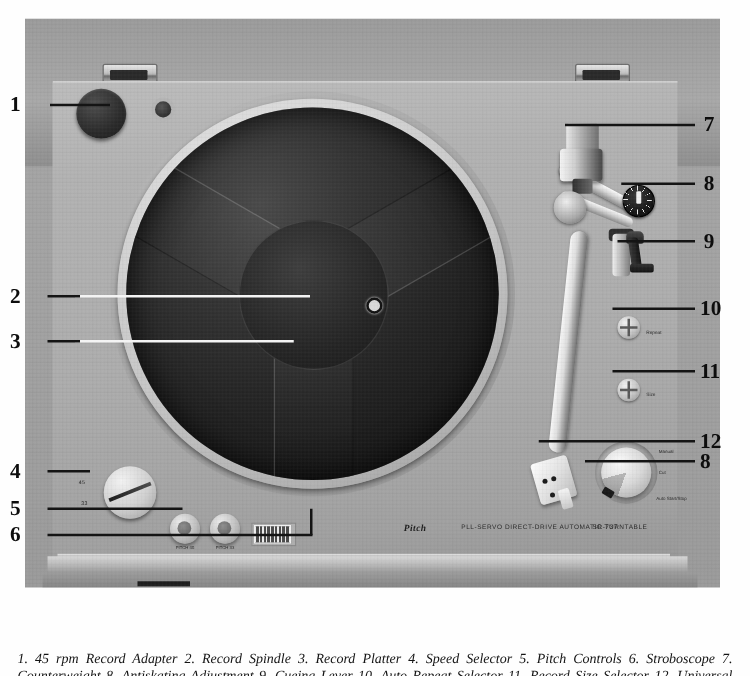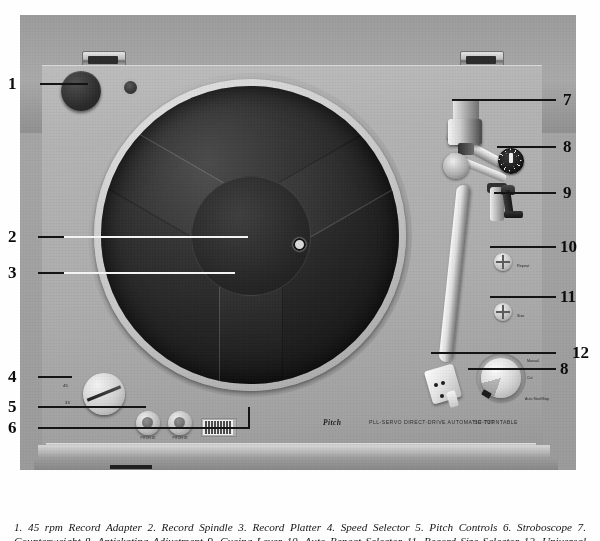--- a/index.html
+++ b/index.html
@@ -589,18 +589,18 @@
   <div class="numlbl" style="left:8px;  top:264px;">3</div>
   <div class="numlbl" style="left:8px;  top:368px;">4</div>
   <div class="numlbl" style="left:8px;  top:398px;">5</div>
   <div class="numlbl" style="left:8px;  top:419px;">6</div>
 
   <div class="numlbl" style="left:563px; top:91px;">7</div>
   <div class="numlbl" style="left:563px; top:138px;">8</div>
   <div class="numlbl" style="left:563px; top:184px;">9</div>
   <div class="numlbl" style="left:560px; top:238px;">10</div>
   <div class="numlbl" style="left:560px; top:288px;">11</div>
-  <div class="numlbl" style="left:560px; top:344px;margin-left:12px;">12</div>
+  <div class="numlbl" style="left:560px; top:344px;">12</div>
   <div class="numlbl" style="left:560px; top:360px;">8</div>
 
   <div class="caption">1. 45 rpm Record Adapter 2. Record Spindle 3. Record Platter 4. Speed Selector 5. Pitch Controls 6. Stroboscope 7. Counterweight 8. Antiskating Adjustment 9. Cueing Lever 10. Auto Repeat Selector 11. Record Size Selector 12. Universal Headshell 13. Start/Stop Selector</div>
 
 </div>
 
 </body></html>

